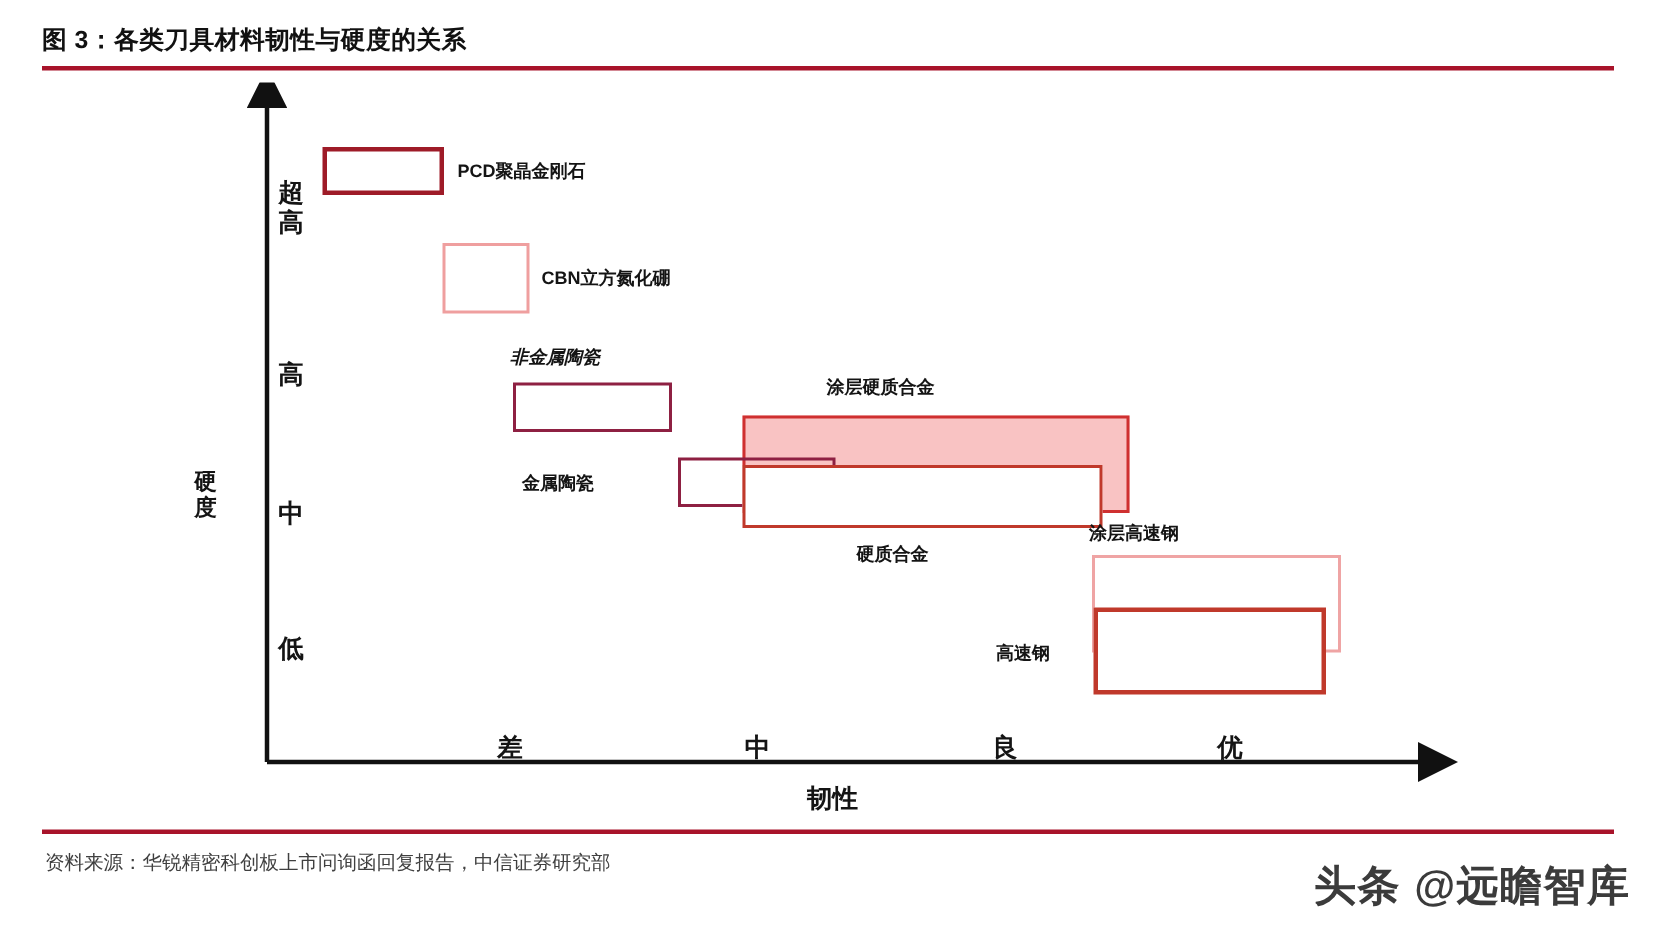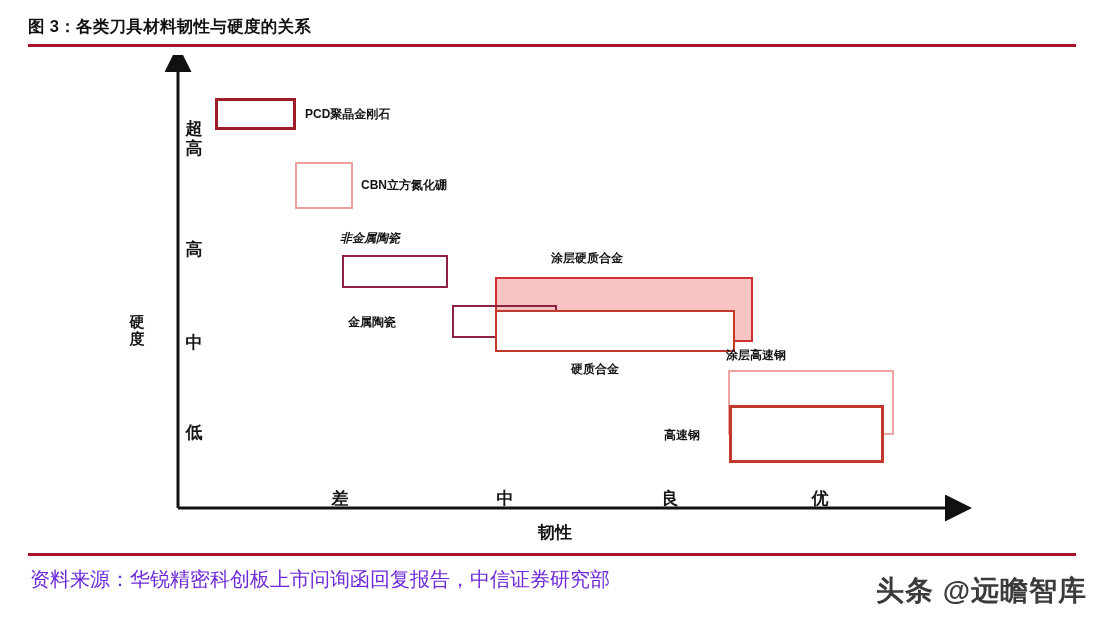--- a/index.html
+++ b/index.html
@@ -20,21 +20,21 @@
   .rule-top{
     position:absolute;left:28px;top:44px;width:1048px;height:2.5px;
     background:#a8132a;
   }
   .rule-bottom{
     position:absolute;left:28px;top:553px;width:1048px;height:2.5px;
     background:#a8132a;
   }
   .source{
     position:absolute;left:30px;top:566px;
-    font-size:20px;color:#6d28d9;white-space:nowrap;
+    font-size:13px;color:#404040;white-space:nowrap;
   }
   .watermark{
     position:absolute;left:876px;top:572px;
     font-size:28px;font-weight:bold;color:#2b2b2b;
     white-space:nowrap;opacity:.92;letter-spacing:1px;
   }
 
   
   .plot{position:absolute;left:0;top:55px;width:1104px;height:495px;}
   .axis-svg{position:absolute;left:0;top:0;}

